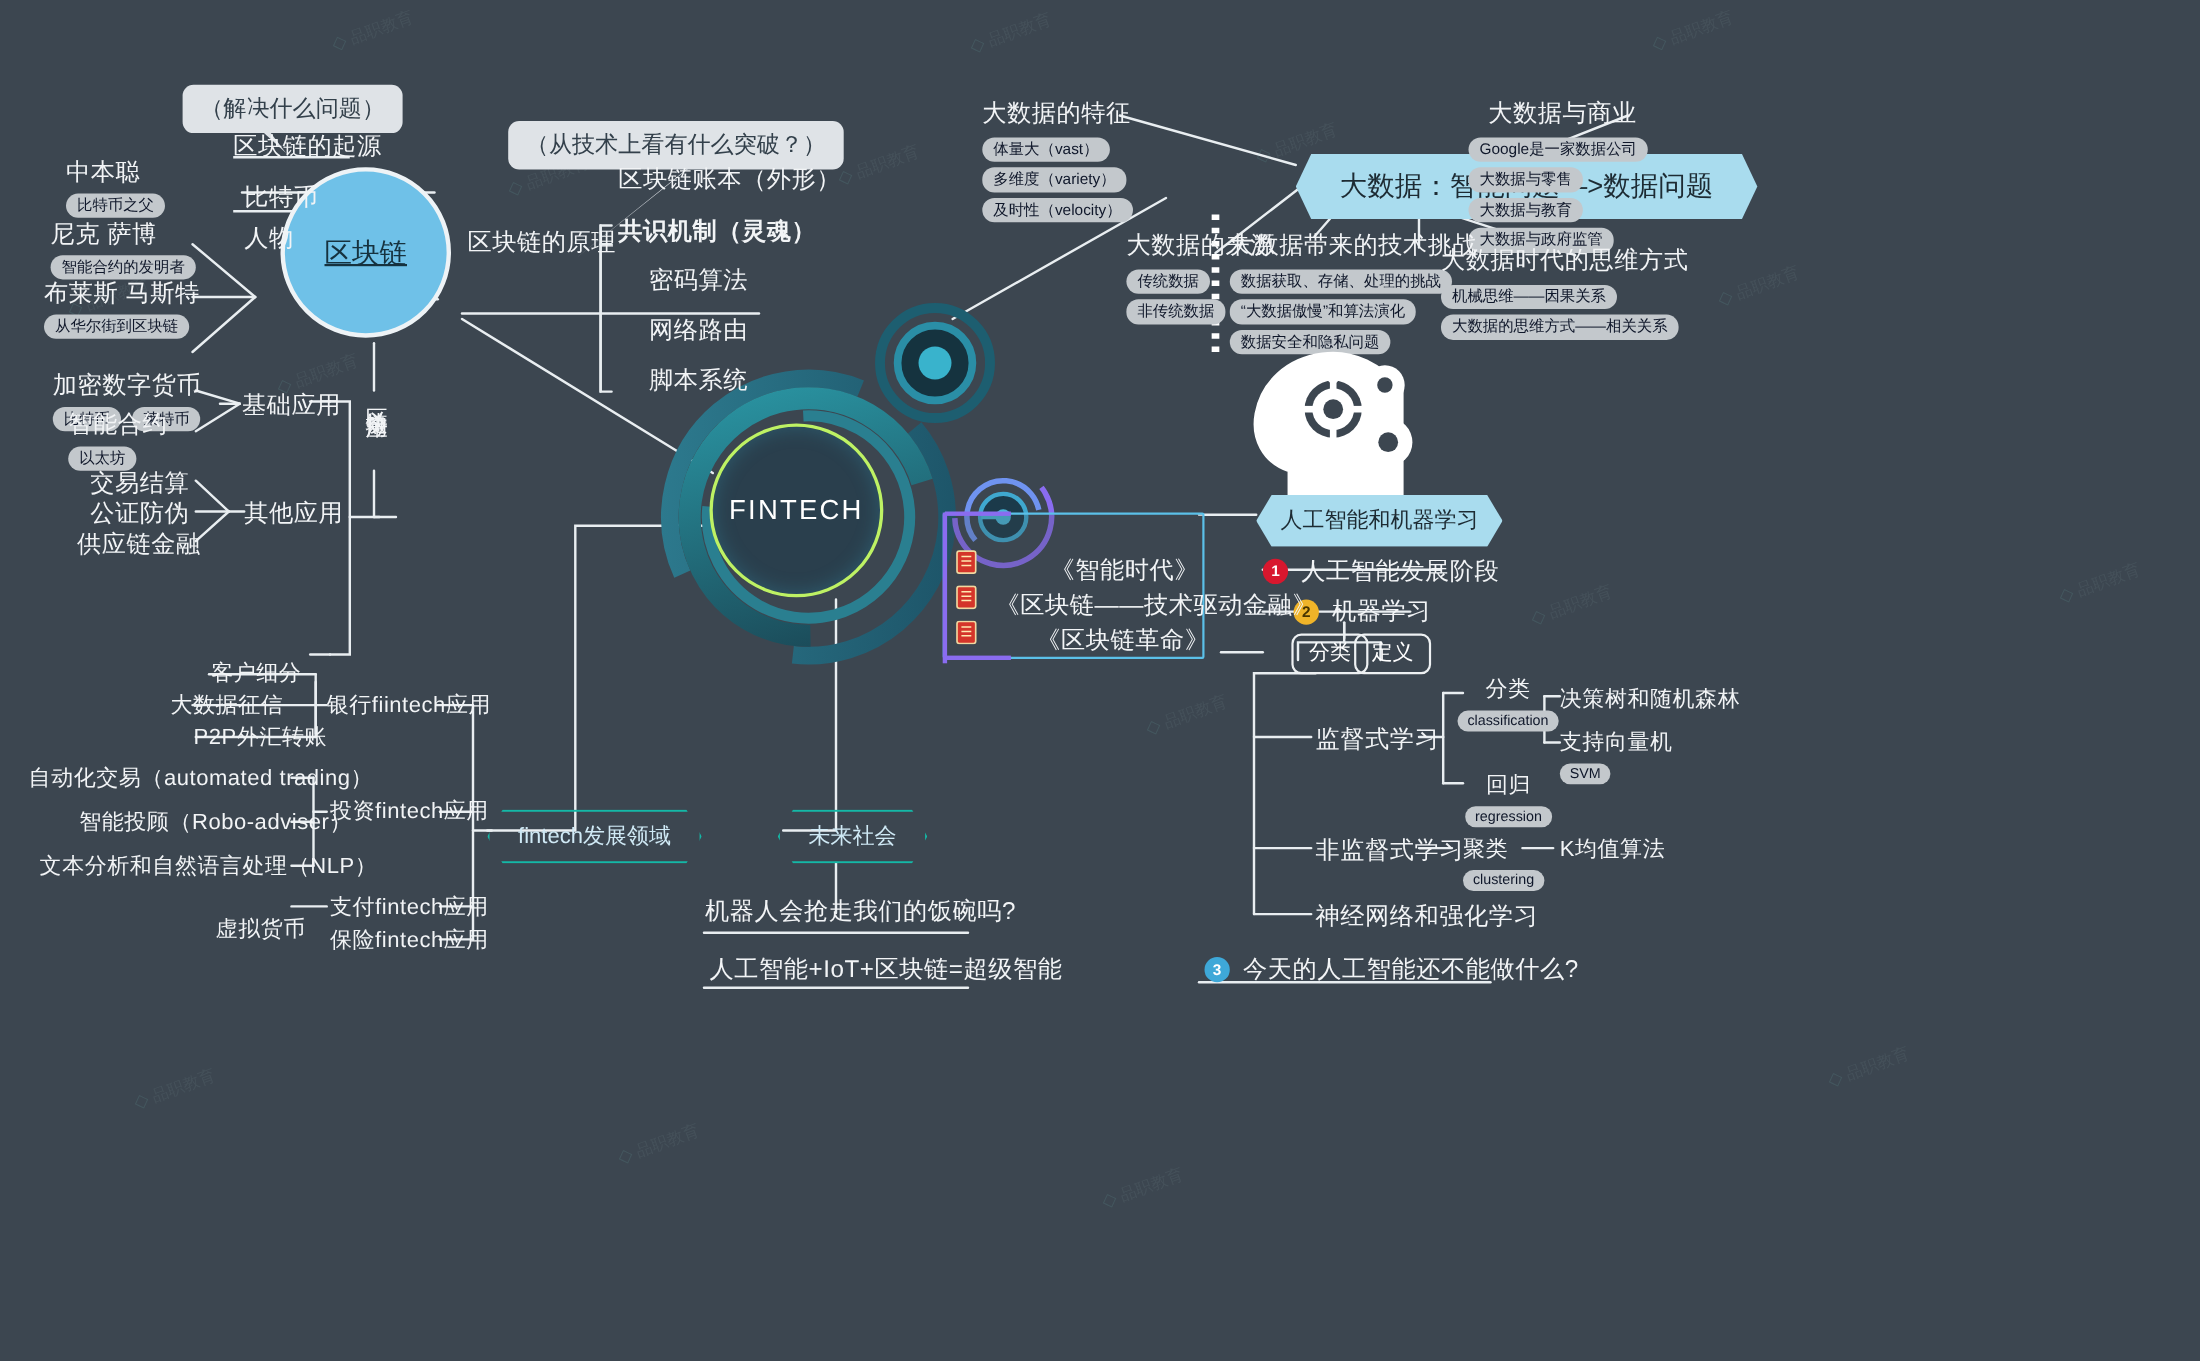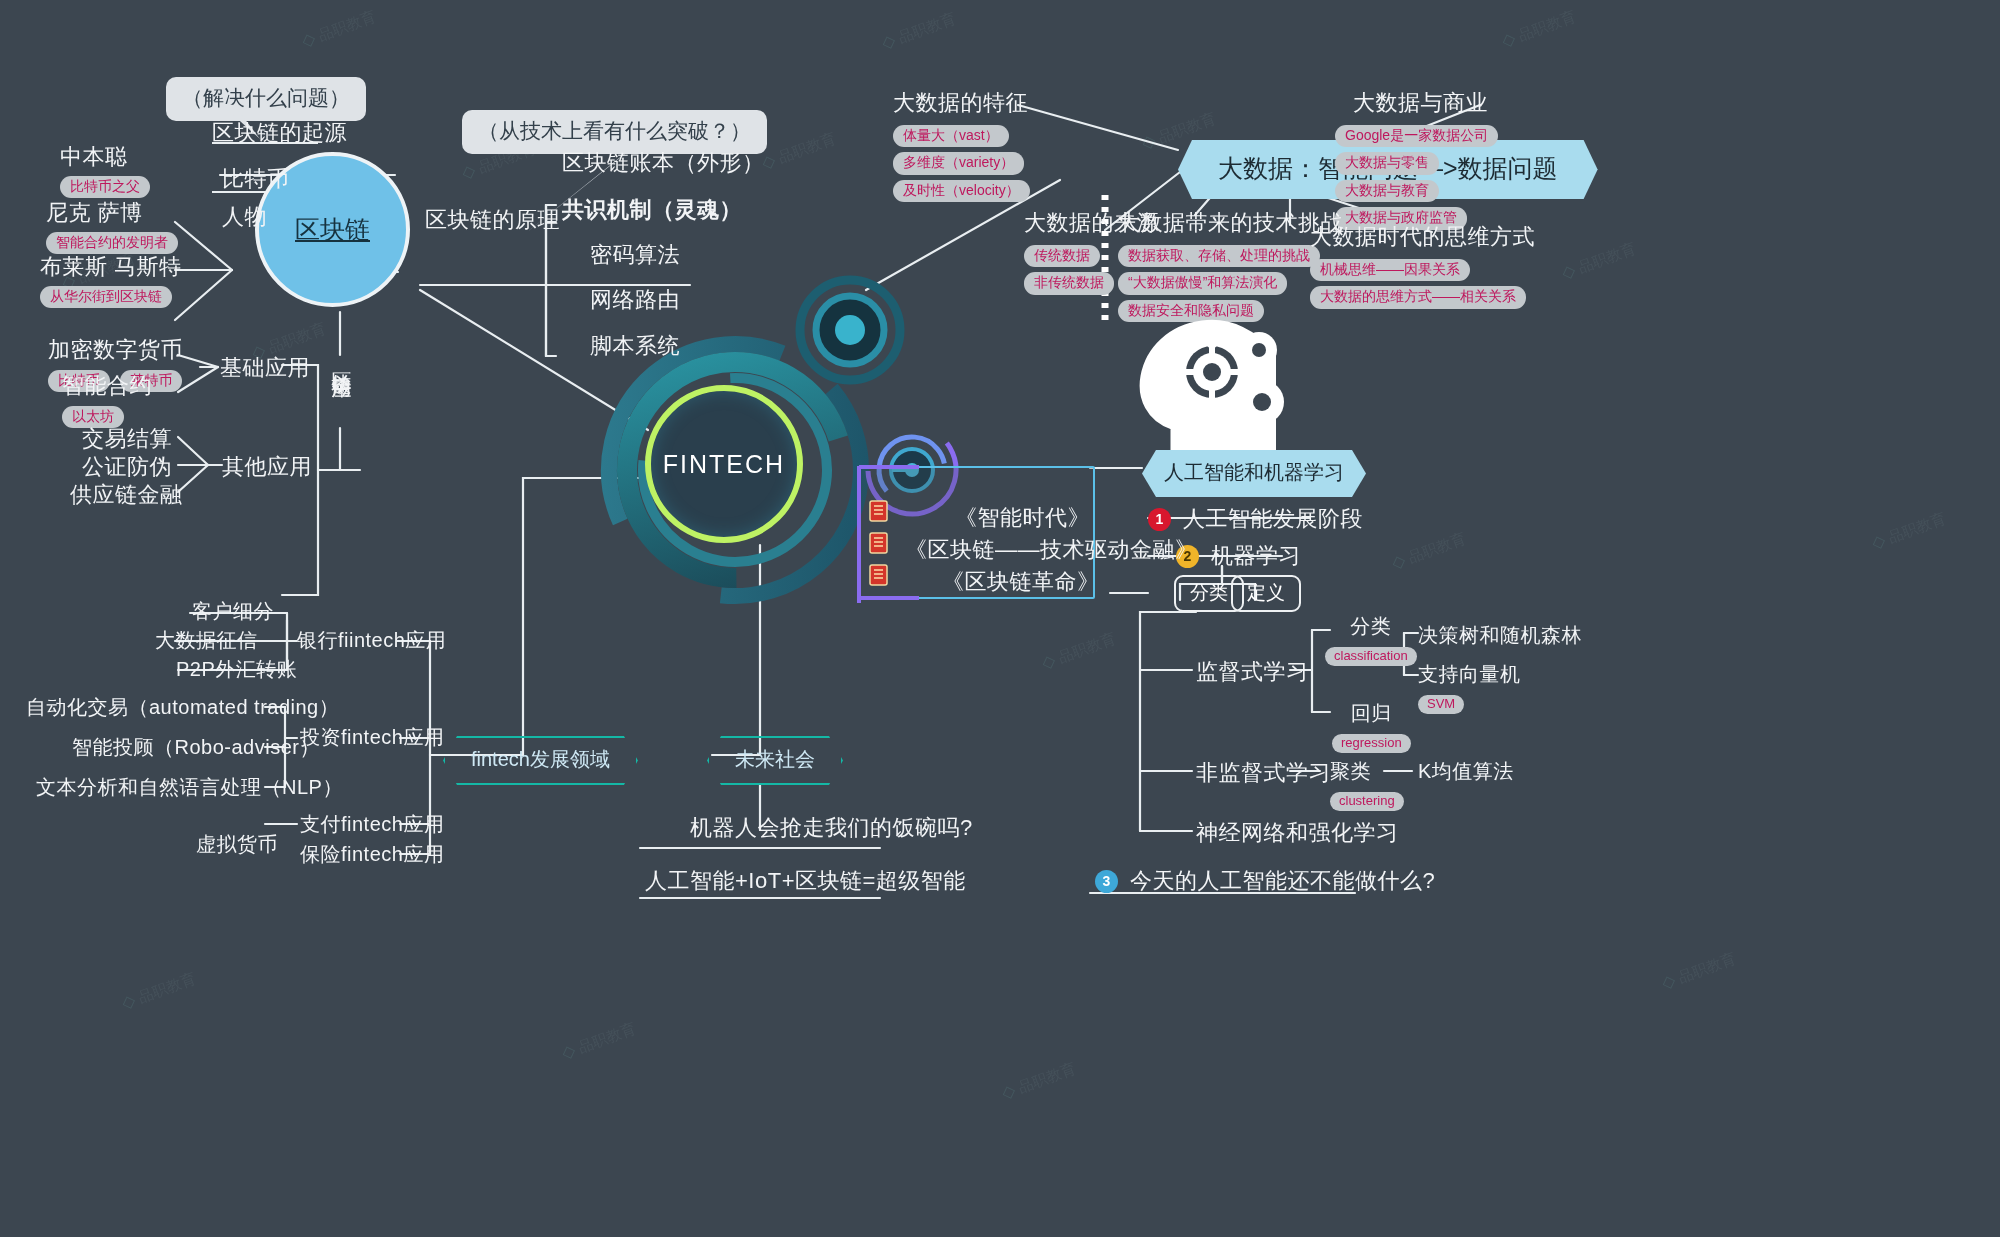--- a/index.html
+++ b/index.html
@@ -9,21 +9,21 @@
     font-family:"Liberation Sans","DejaVu Sans",sans-serif;
     color:#ffffff;
   }
   #stage { position:absolute; inset:0; }
   .n { position:absolute; white-space:nowrap; }
   
   .lbl { font-size:20px; color:#f2f4f6; letter-spacing:.5px; }
   .lbl.lg { font-size:22px; }
   
   .tag {
-    display:inline-block; background:#c3c8cc; color:#be185d;
+    display:inline-block; background:#c3c8cc; color:#0f172a;
     border-radius:11px; padding:3px 10px 4px; font-size:14px; line-height:1.1;
     white-space:nowrap;
   }
   .tag.tiny { font-size:13px; padding:2px 9px 3px; }
   
   .bubble {
     background:#dfe3e7; color:#33404b; border-radius:10px;
     padding:7px 16px 9px; font-size:21px; white-space:nowrap;
   }
   
@@ -39,21 +39,21 @@
   }
   .hexnode.big { font-size:25px; padding:12px 40px 14px; }
   .hexnode.sm  { font-size:20px; padding:8px 26px 10px; }
   .hexnode.outline {
     background:transparent; color:#cfe9f5; border:2px solid #14b8a6;
     clip-path: polygon(14px 0, calc(100% - 14px) 0, 100% 50%, calc(100% - 14px) 100%, 14px 100%, 0 50%);
   }
   
   #center-circle {
     position:absolute; left:645px; top:385px; width:158px; height:158px;
-    border-radius:50%; border:6px solid #bef264; background:#2a3f4d;
+    border-radius:50%; border:3px solid #bef264; background:#2a3f4d;
     display:flex; align-items:center; justify-content:center;
     font-size:25px; letter-spacing:2px; color:#ffffff;
     box-shadow:0 0 18px rgba(60,180,210,.25) inset;
   }
   
   #bc-circle {
     position:absolute; left:255px; top:152px; width:155px; height:155px;
     border-radius:50%; background:#6fc1e8; border:4px solid #eef3f6;
     display:flex; align-items:center; justify-content:center;
     color:#16323f; font-size:25px;text-decoration:underline;
@@ -483,16 +483,16 @@
   <div class="n lbl" style="left:36px;  top:774px;">文本分析和自然语言处理（NLP）</div>
   <div class="n lbl" style="left:300px; top:724px;">投资fintech应用</div>
 
   <div class="n lbl" style="left:196px; top:831px;">虚拟货币</div>
   <div class="n lbl" style="left:300px; top:811px;">支付fintech应用</div>
   <div class="n lbl" style="left:300px; top:841px;">保险fintech应用</div>
 
   <div class="n" style="left:707px; top:736px;">
     <div class="hexnode outline sm">未来社会</div>
   </div>
-  <div class="n lbl lg" style="left:690px; top:813px;">机器人会抢走我们的饭碗吗?</div>
+  <div class="n lbl lg" style="left:641px; top:813px;">机器人会抢走我们的饭碗吗?</div>
   <div class="n lbl lg" style="left:645px; top:866px;">人工智能+IoT+区块链=超级智能</div>
 
 </div>
 
 </body></html>

